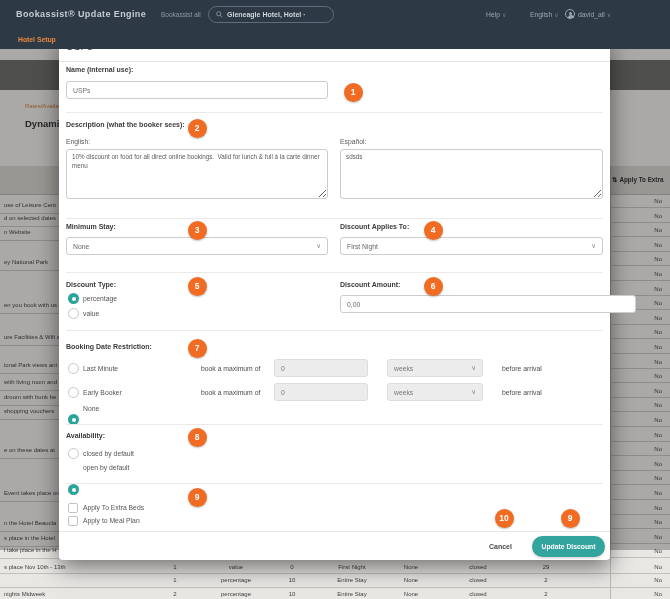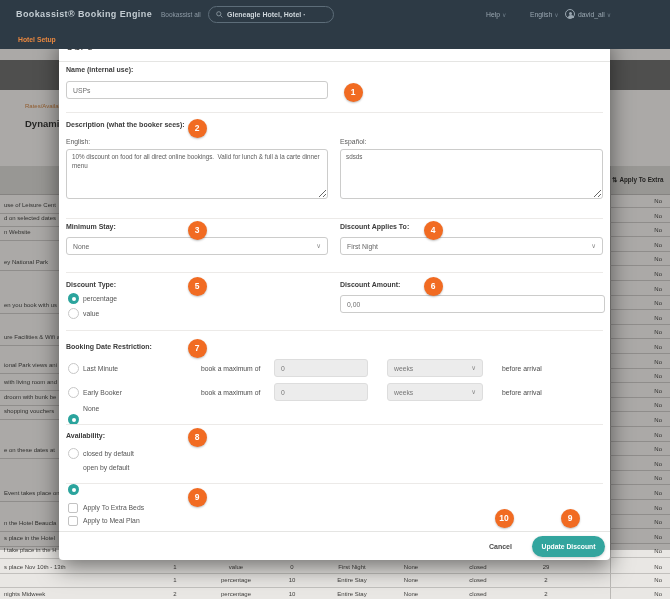--- a/index.html
+++ b/index.html
@@ -76,21 +76,21 @@
   .updbtn{left:473px;top:499px;width:73px;height:21px;background:#33a59e;border:none;border-radius:11px;
     color:#fff;font-weight:bold;font-size:6.8px;font-family:"Liberation Sans",sans-serif;cursor:pointer;
     box-shadow:0 1px 3px rgba(0,0,0,.2);}
 </style>
 </head>
 <body>
 
 <div class="screen">
 
   <div class="abs topbar">
-    <div class="abs logo">Bookassist® Booking Engine</div>
+    <div class="abs logo">Bookassist® Update Engine</div>
     <div class="abs org">Bookassist all</div>
     <div class="abs searchpill">
       <svg width="7" height="7" viewBox="0 0 10 10">
         <circle cx="4" cy="4" r="3" fill="none" stroke="#8a97a0" stroke-width="1.3"></circle>
         <line x1="6.3" y1="6.3" x2="9" y2="9" stroke="#8a97a0" stroke-width="1.3"></line>
       </svg>
       <span class="searchtxt">Gleneagle Hotel, Hotel ·</span>
     </div>
     <div class="abs hitem" style="left:486px;">
       <span>Help</span> <span class="chev">∨</span>
@@ -260,21 +260,21 @@
         <span class="chev2">∨</span>
     </div>
     <div class="abs sdiv" style="top:235px;"></div>
 
     <div class="abs lbl" style="left:7px;top:244px;">Discount Type:</div>
     <div class="abs radio on" style="left:9px;top:256px;"></div>
     <div class="abs rlbl" style="left:24px;top:258px;">percentage</div>
     <div class="abs radio" style="left:9px;top:271px;"></div>
     <div class="abs rlbl" style="left:24px;top:273px;">value</div>
     <div class="abs lbl" style="left:281px;top:244px;">Discount Amount:</div>
-    <input class="abs field" style="left: 281px; top: 258px; width: 265px;" value="0,00">
+    <input class="abs field" style="left: 281px; top: 258px; width: 296px;" value="0,00">
     <div class="abs sdiv" style="top:293px;"></div>
 
     <div class="abs lbl" style="left:7px;top:306px;">Booking Date Restriction:</div>
     <div class="abs radio" style="left:9px;top:326px;"></div>
     <div class="abs rlbl" style="left:24px;top:328px;">Last Minute</div>
     <div class="abs plain" style="left:142px;top:328px;">book a maximum of</div>
     <input class="abs field dis" style="left: 215px; top: 322px; width: 94px;" value="0">
     <div class="abs sel dis" style="left:328px;top:322px;width:96px;">
       <span>weeks</span>
         <span class="chev2">∨</span>

